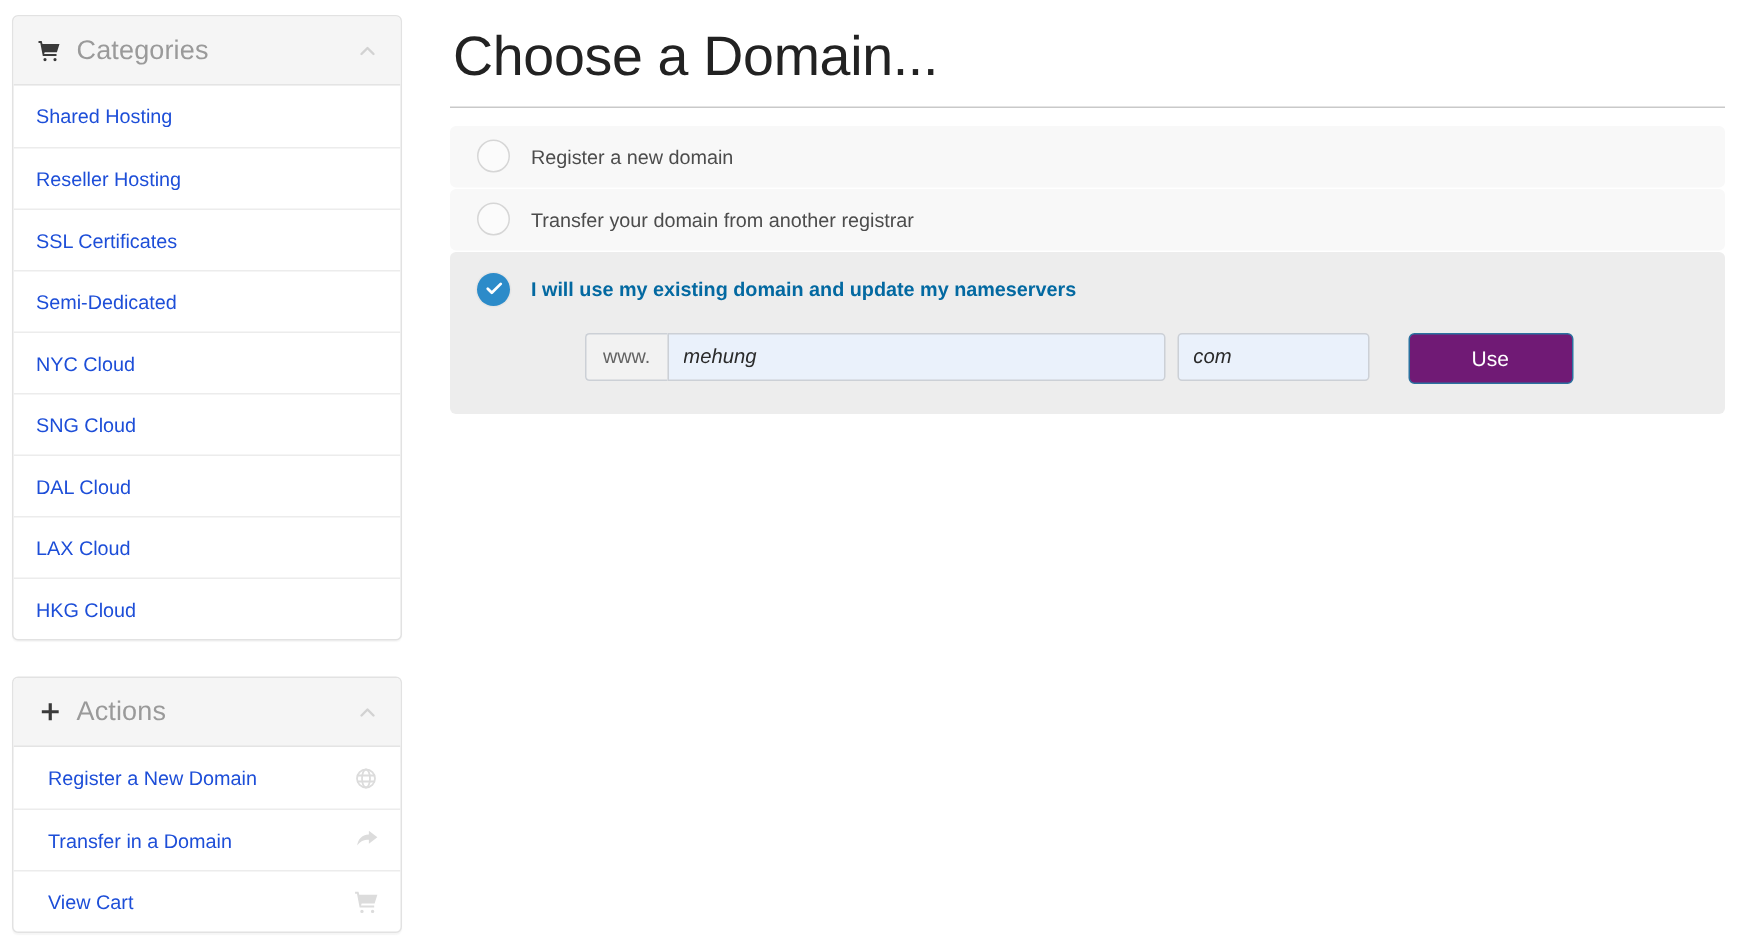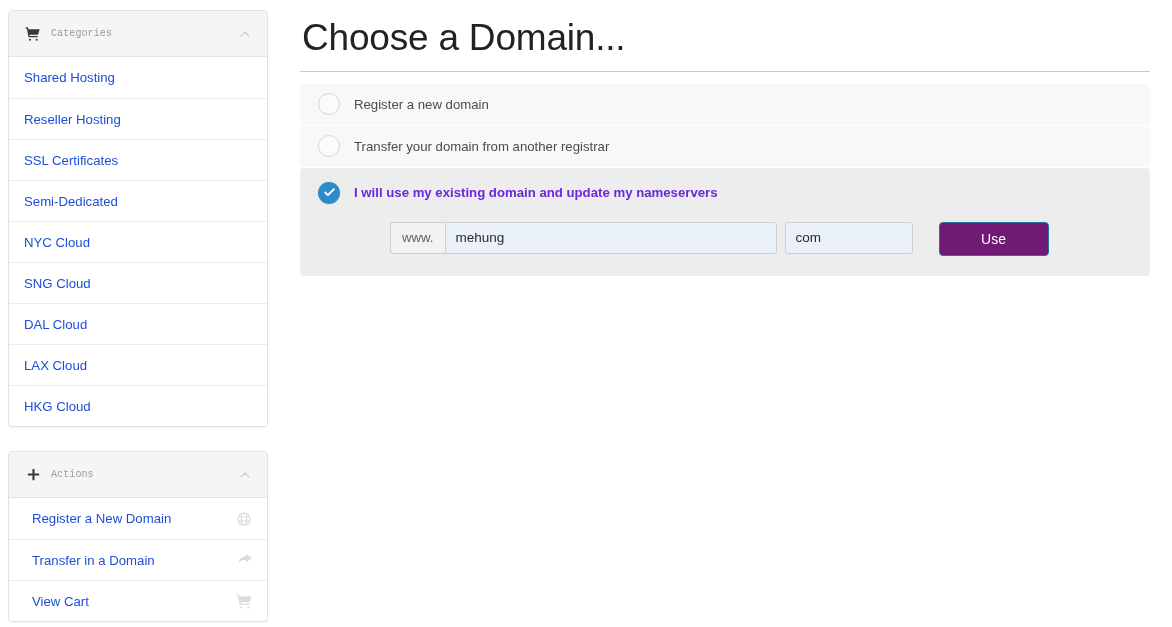--- a/index.html
+++ b/index.html
@@ -33,26 +33,25 @@
     padding: 0 14px 0 15px;
   }
   .panel-head .head-ico {
     width: 18px; height: 18px;
     display: inline-flex; align-items: center; justify-content: center;
     color: #3a3a3a;
     margin-right: 9px;
     flex: none;
   }
   .panel-head .head-title {
-    font-size: 10px;
+    font-size: 18px;
     color: #9a9a9a;
     font-weight: 400;
     letter-spacing: .1px;
     flex: 1;
-    font-family: Liberation Mono, monospace;
   }
   .chev { width: 16px; height: 16px; color: #d2d2d2; flex: none; }
 
   .panel-list { list-style: none; margin: 0; padding: 0; }
   .panel-list li {
     height: 41px;
     display: flex;
     align-items: center;
     padding: 0 14px 0 15px;
     border-top: 1px solid #ececec;
@@ -120,21 +119,21 @@
     border: none;
     background: #2c8bc9;
     display: inline-flex;
     align-items: center;
     justify-content: center;
     box-shadow: 0 0 0 1px rgba(0,0,0,.03);
   }
   .radio-checked svg { width: 13px; height: 13px; color: #ffffff; }
 
   .opt-label { font-size: 13.2px; color: #4c4c4c; }
-  .opt-label-strong { font-weight: bold; color: #6d28d9; }
+  .opt-label-strong { font-weight: bold; color: #0369a1; }
 
   
   .input-group {
     display: flex;
     align-items: flex-start;
     margin: 18px 0 0 72px;
   }
   .addon {
     height: 32px;
     padding: 0 11px;
@@ -148,20 +147,21 @@
   }
   .fld {
     height: 32px;
     border: 1px solid #ccd0d6;
     background: #eaf1fb;
     font-size: 13.5px;
     color: #2a2a2a;
     padding: 0 10px;
     font-family: "Liberation Sans", sans-serif;
     outline: none;
+    font-style: italic;
   }
   .fld-domain { width: 332px; border-radius: 0 3px 3px 0; }
   .fld-tld { width: 128px; border-radius: 3px; margin-left: 8px; }
 
   .btn-use {
     margin-left: 26px;
     width: 110px;
     height: 34px;
     background: #701a75;
     border: 1px solid #2a719f;

